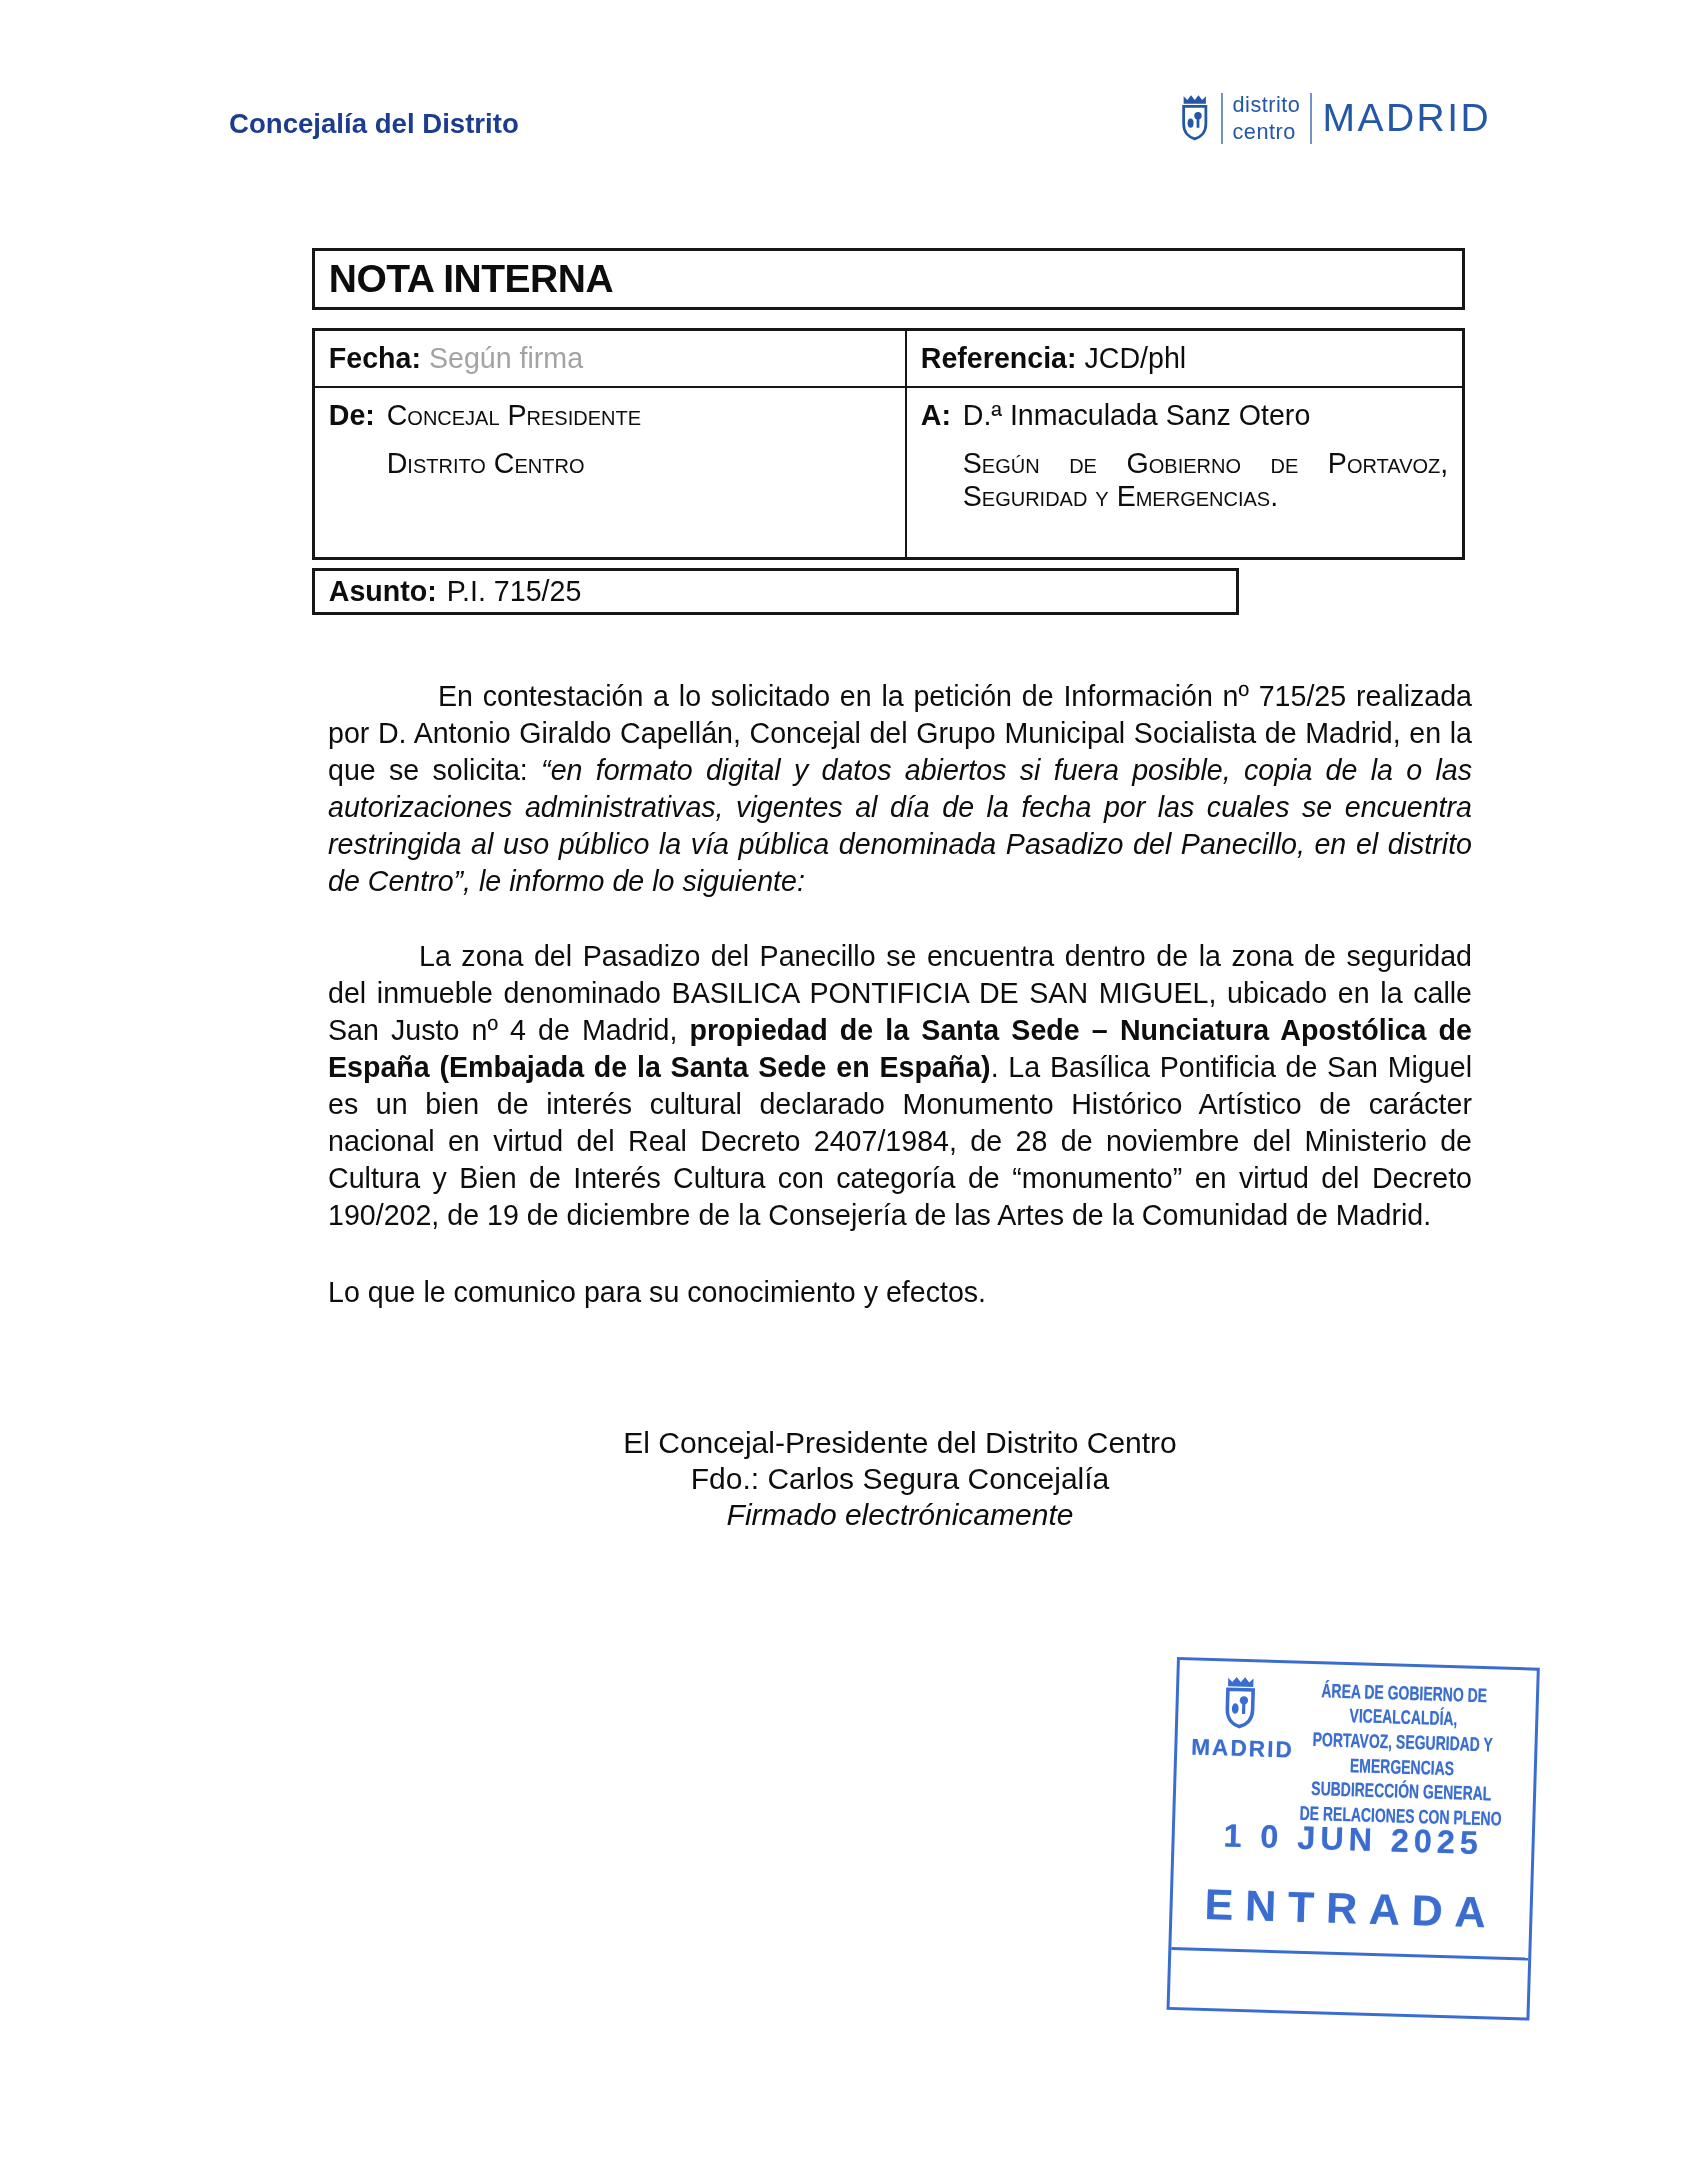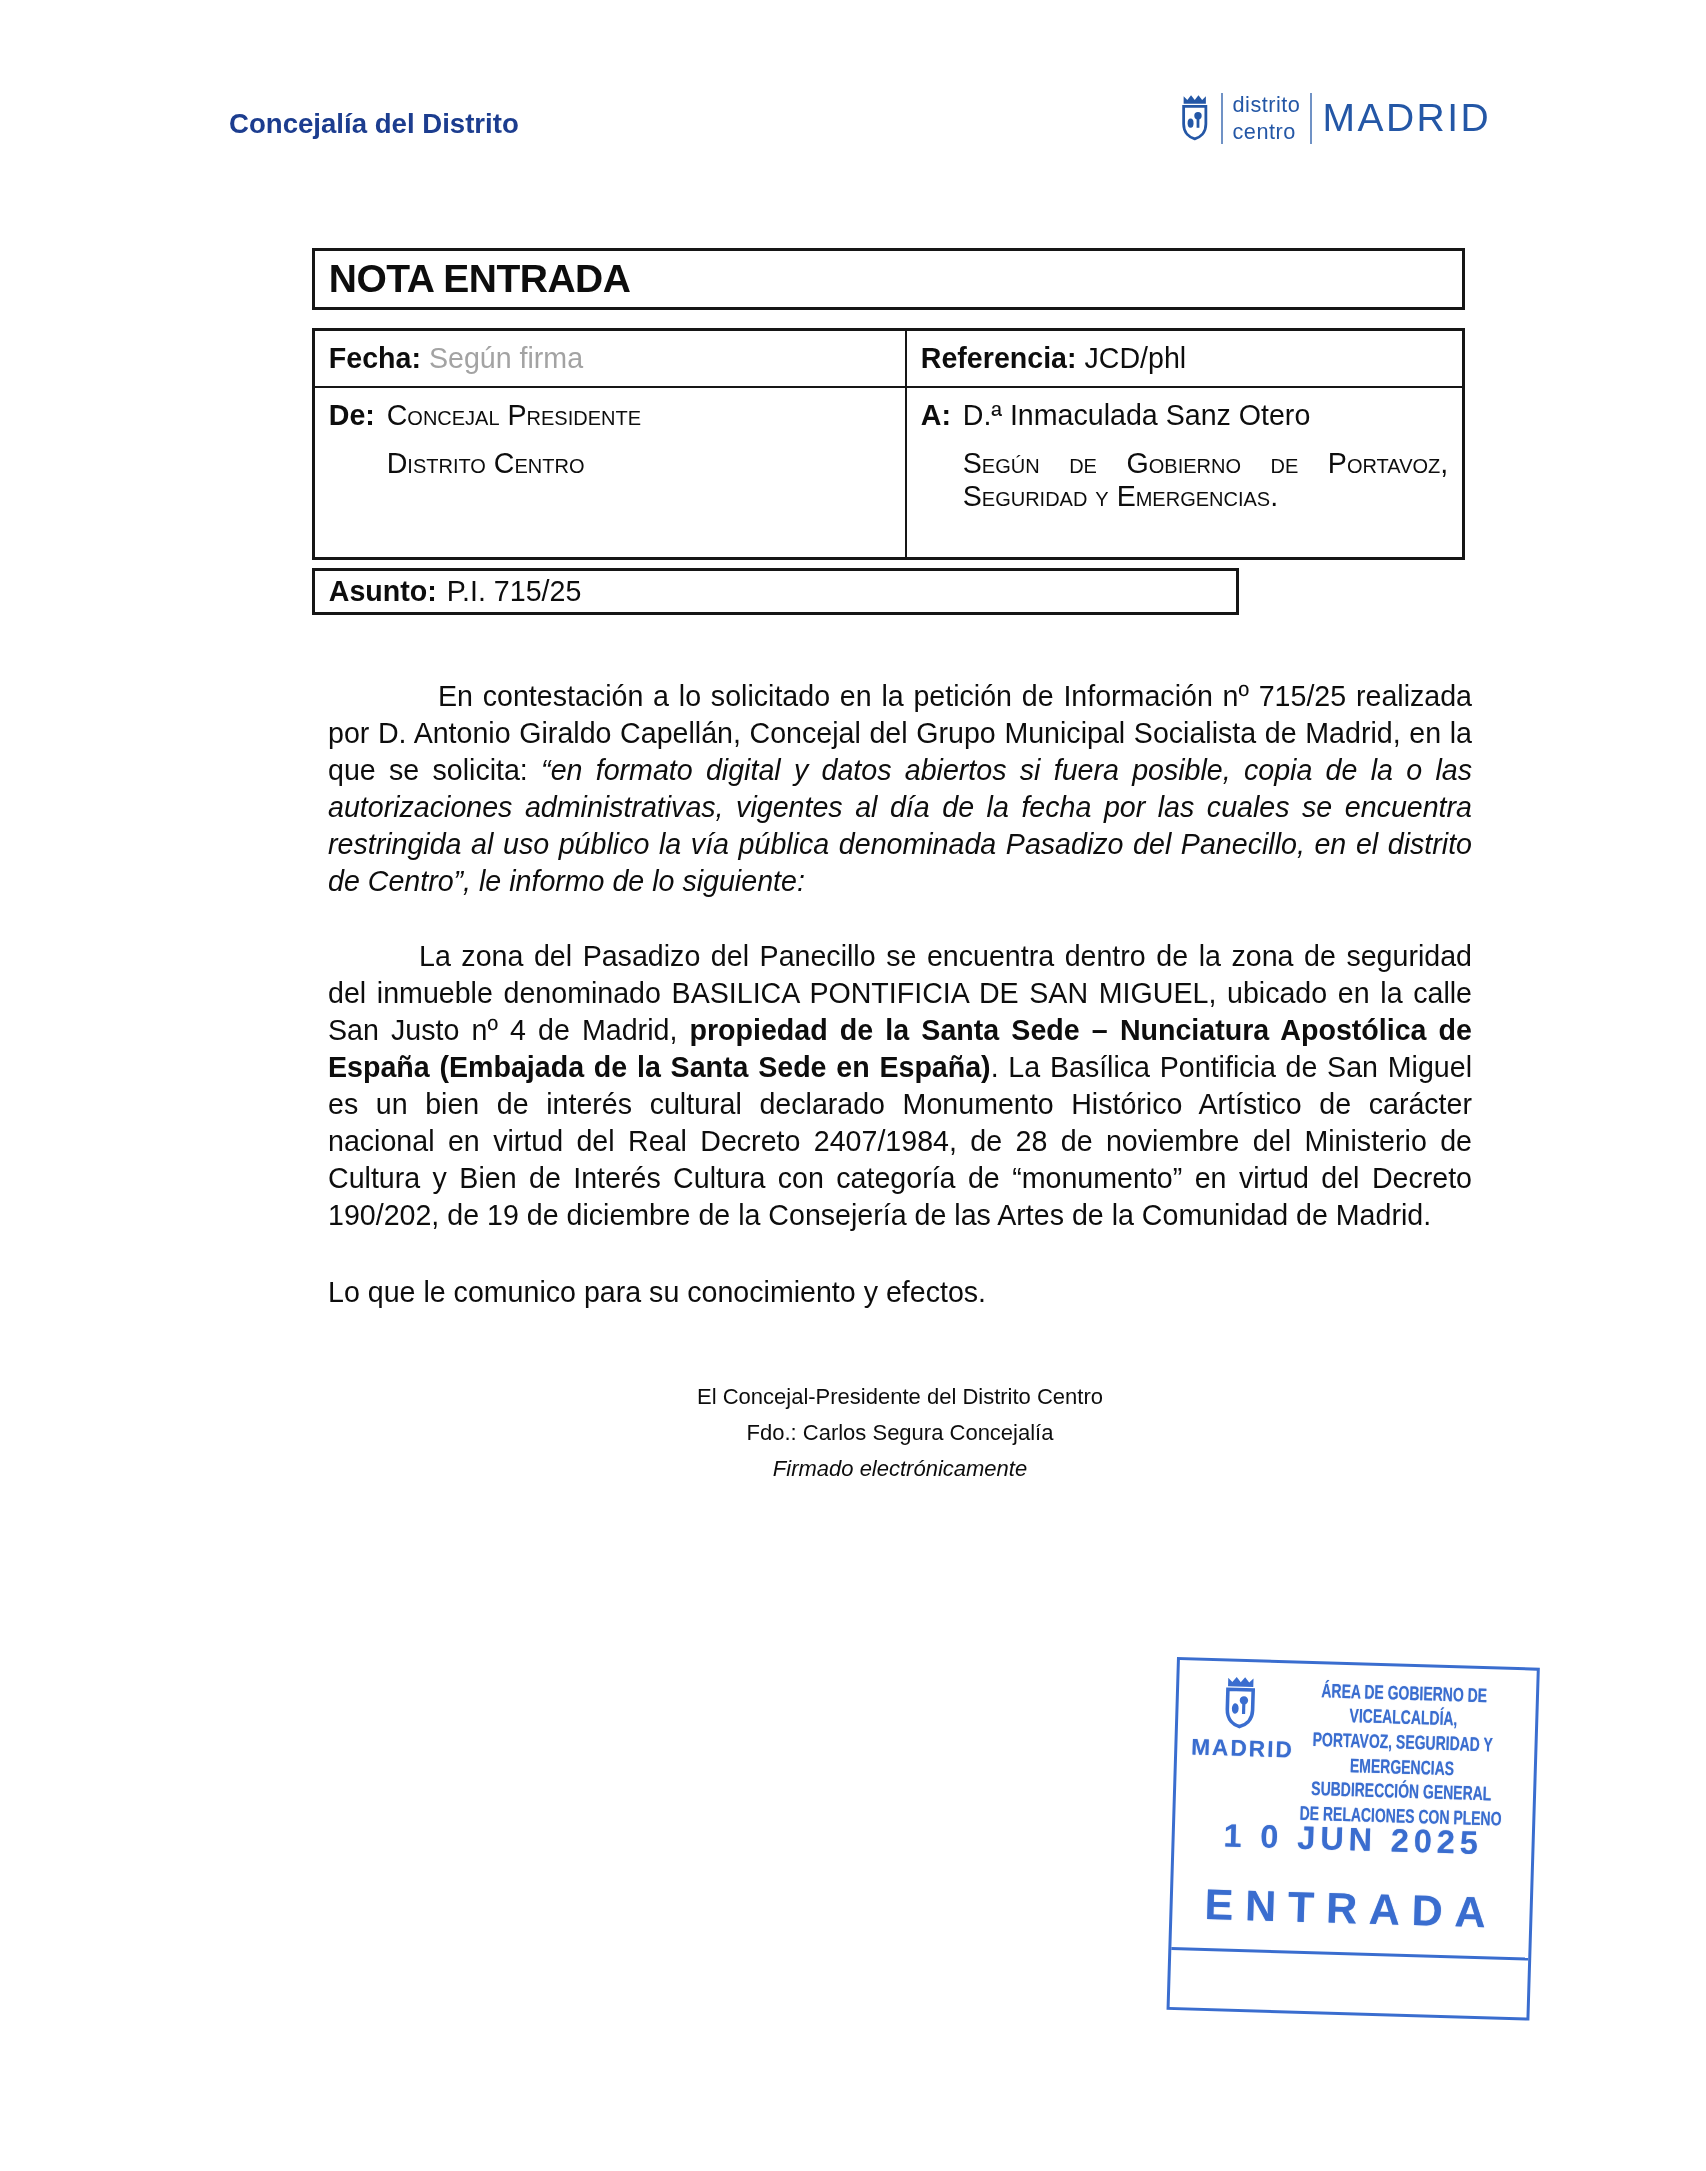--- a/index.html
+++ b/index.html
@@ -35,21 +35,21 @@
     display:flex;align-items:center;padding-left:13.8px;font-size:28.6px;}
   
   .body-text{position:absolute;left:328px;top:678px;width:1144px;font-size:28.6px;line-height:37px;text-align:justify;}
   .body-text p{margin:0;}
   .p1{text-indent:110px;}
   .p2{text-indent:91px;margin-top:38px !important;}
   .p3{margin-top:40px !important;text-align:left;}
   .r-i{font-style:italic;}
   .r-b{font-weight:bold;}
   
-  .signature{position:absolute;left:328px;top:1379px;width:1144px;text-align:center;font-size:22px;line-height:36px;}
+  .signature{position:absolute;left:328px;top:1425px;width:1144px;text-align:center;font-size:30px;line-height:36px;}
   .sig-electronic{font-style:italic;}
   
   .stamp{position:absolute;left:1177px;top:1657px;width:363px;height:353px;color:#2c63cc;
     transform:rotate(1.7deg);transform-origin:top left;opacity:.93;text-shadow:0 0 1px rgba(44,99,204,.55);}
   .stamp-box{border:3.9px solid currentColor;box-sizing:border-box;height:100%;display:flex;flex-direction:column;}
   .stamp-main{flex:1;position:relative;padding:9.9px 7.9px 0;}
   .stamp-logo{position:absolute;left:13.8px;top:11.8px;width:95px;text-align:center;}
   .stamp-brand{font-size:22.7px;font-weight:bold;letter-spacing:2px;margin-top:2px;}
   .stamp-org{position:absolute;left:102px;top:13.8px;width:347px;transform:scaleX(.71);transform-origin:left top;
     font-size:19.7px;line-height:24.6px;font-weight:bold;text-align:center;}
@@ -78,21 +78,21 @@
     <span class="sep"></span>
     <span class="district">
       <div>distrito</div>
       <div>centro</div>
     </span>
     <span class="sep"></span>
     <span class="city">MADRID</span>
   </div>
 
   <div class="nota-box">
-    <span>NOTA ENTRADA</span>
+    <span>NOTA INTERNA</span>
   </div>
 
   <div class="meta-table">
     <div class="trow r1">
       <div class="tcell left">
         <span class="lbl">Fecha:</span>
         <span class="muted">Según firma</span>
       </div>
       <div class="tcell right">
         <span class="lbl">Referencia:</span>

